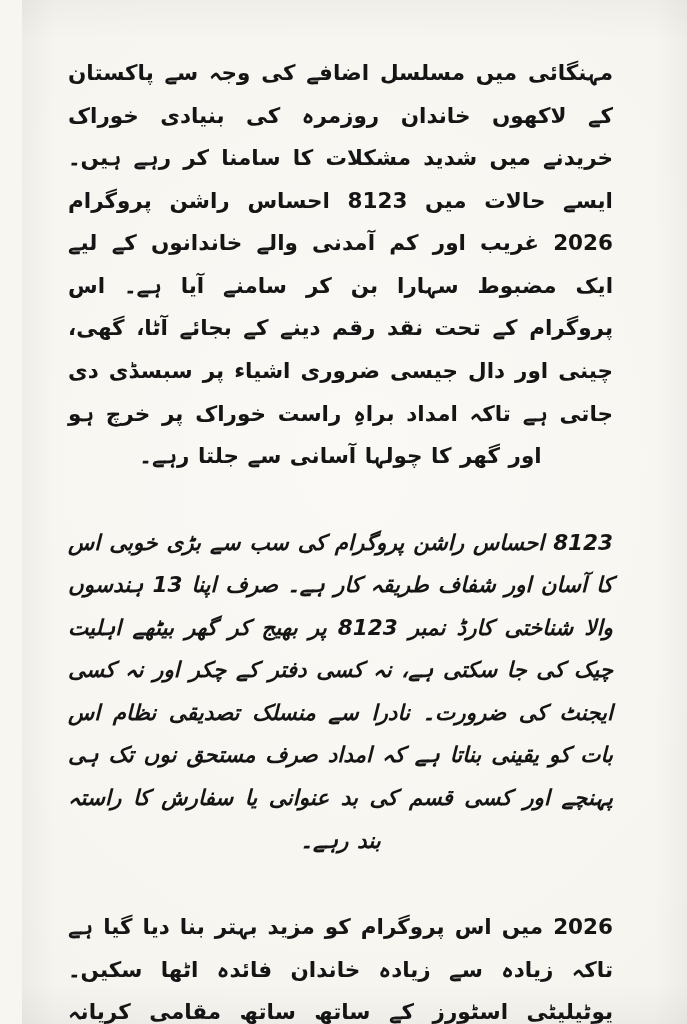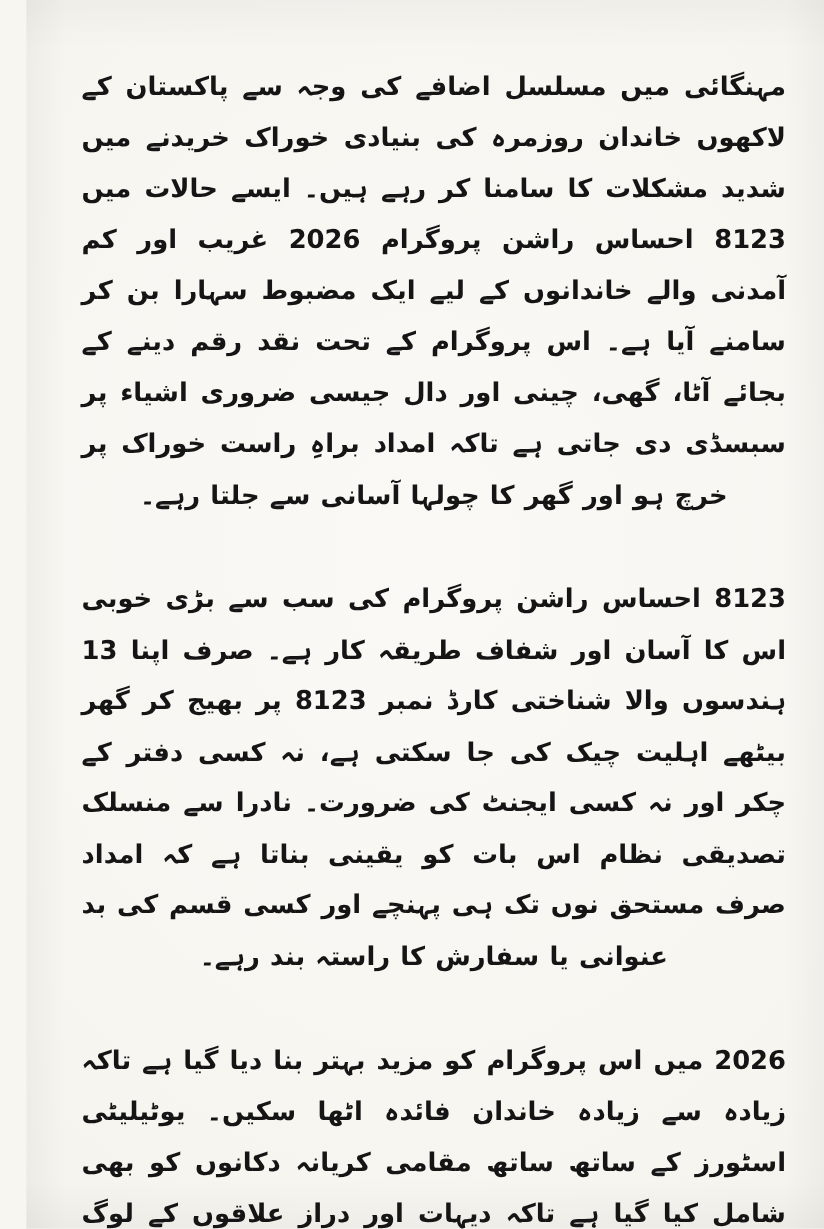--- a/index.html
+++ b/index.html
@@ -16,21 +16,21 @@
   }
 
   
   .page {
     position: relative;
     width: 665px;
     height: 1024px;
     box-sizing: border-box;
     background:
       radial-gradient(ellipse 120% 95% at 50% 45%, #faf9f5 0%, #f6f5f0 58%, #f1efe8 100%);
-    padding: 52px 32px 40px 46px;
+    padding: 52px 74px 40px 46px;
   }
   .page::after {
     content: "";
     position: absolute;
     inset: 0;
     pointer-events: none;
     background:
       linear-gradient(90deg, rgba(0,0,0,0.035) 0%, rgba(0,0,0,0) 5%, rgba(0,0,0,0) 95%, rgba(0,0,0,0.03) 100%),
       linear-gradient(180deg, rgba(0,0,0,0.03) 0%, rgba(0,0,0,0) 4%, rgba(0,0,0,0) 96%, rgba(0,0,0,0.035) 100%);
   }
@@ -52,21 +52,21 @@
     letter-spacing: 0.1px;
     word-spacing: 1px;
     margin: 0 0 30px 0;
     font-weight: 600;
     text-rendering: optimizeLegibility;
     -webkit-font-smoothing: antialiased;
   }
   .para:last-child { margin-bottom: 0; }
 
   .para.p1 { margin-bottom: 44px; }
-  .para.p2 { margin-bottom: 44px; }
+  .para.p2 { margin-bottom: 44px; font-style: italic; }
   .para.p3 { margin-bottom: 0; }
 </style>
 </head>
 <body>
 
 <div class="page">
   <div class="article">
 
     <p class="para p1">مہنگائی میں مسلسل اضافے کی وجہ سے پاکستان کے لاکھوں خاندان روزمرہ کی بنیادی خوراک خریدنے میں شدید مشکلات کا سامنا کر رہے ہیں۔ ایسے حالات میں 8123 احساس راشن پروگرام 2026 غریب اور کم آمدنی والے خاندانوں کے لیے ایک مضبوط سہارا بن کر سامنے آیا ہے۔ اس پروگرام کے تحت نقد رقم دینے کے بجائے آٹا، گھی، چینی اور دال جیسی ضروری اشیاء پر سبسڈی دی جاتی ہے تاکہ امداد براہِ راست خوراک پر خرچ ہو اور گھر کا چولہا آسانی سے جلتا رہے۔</p>
 

